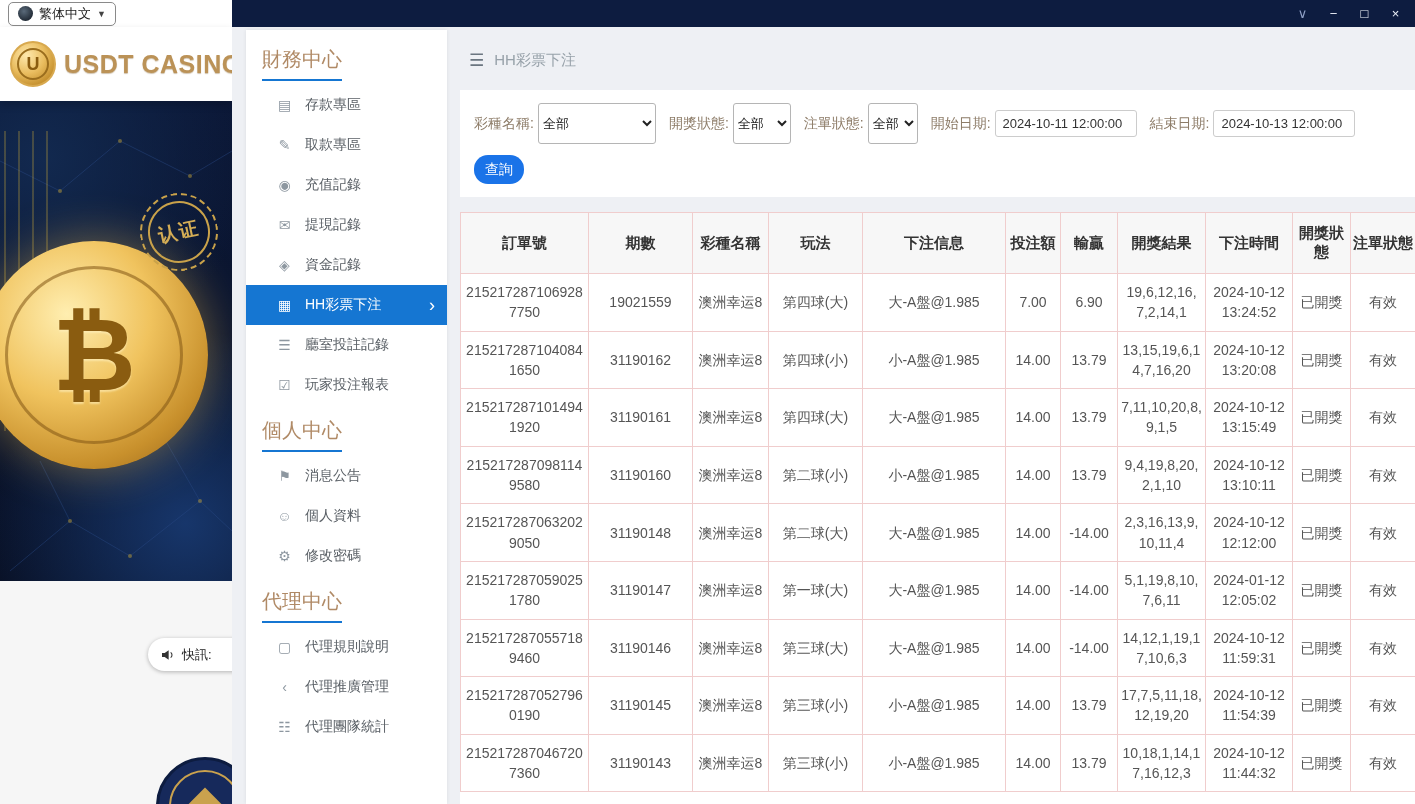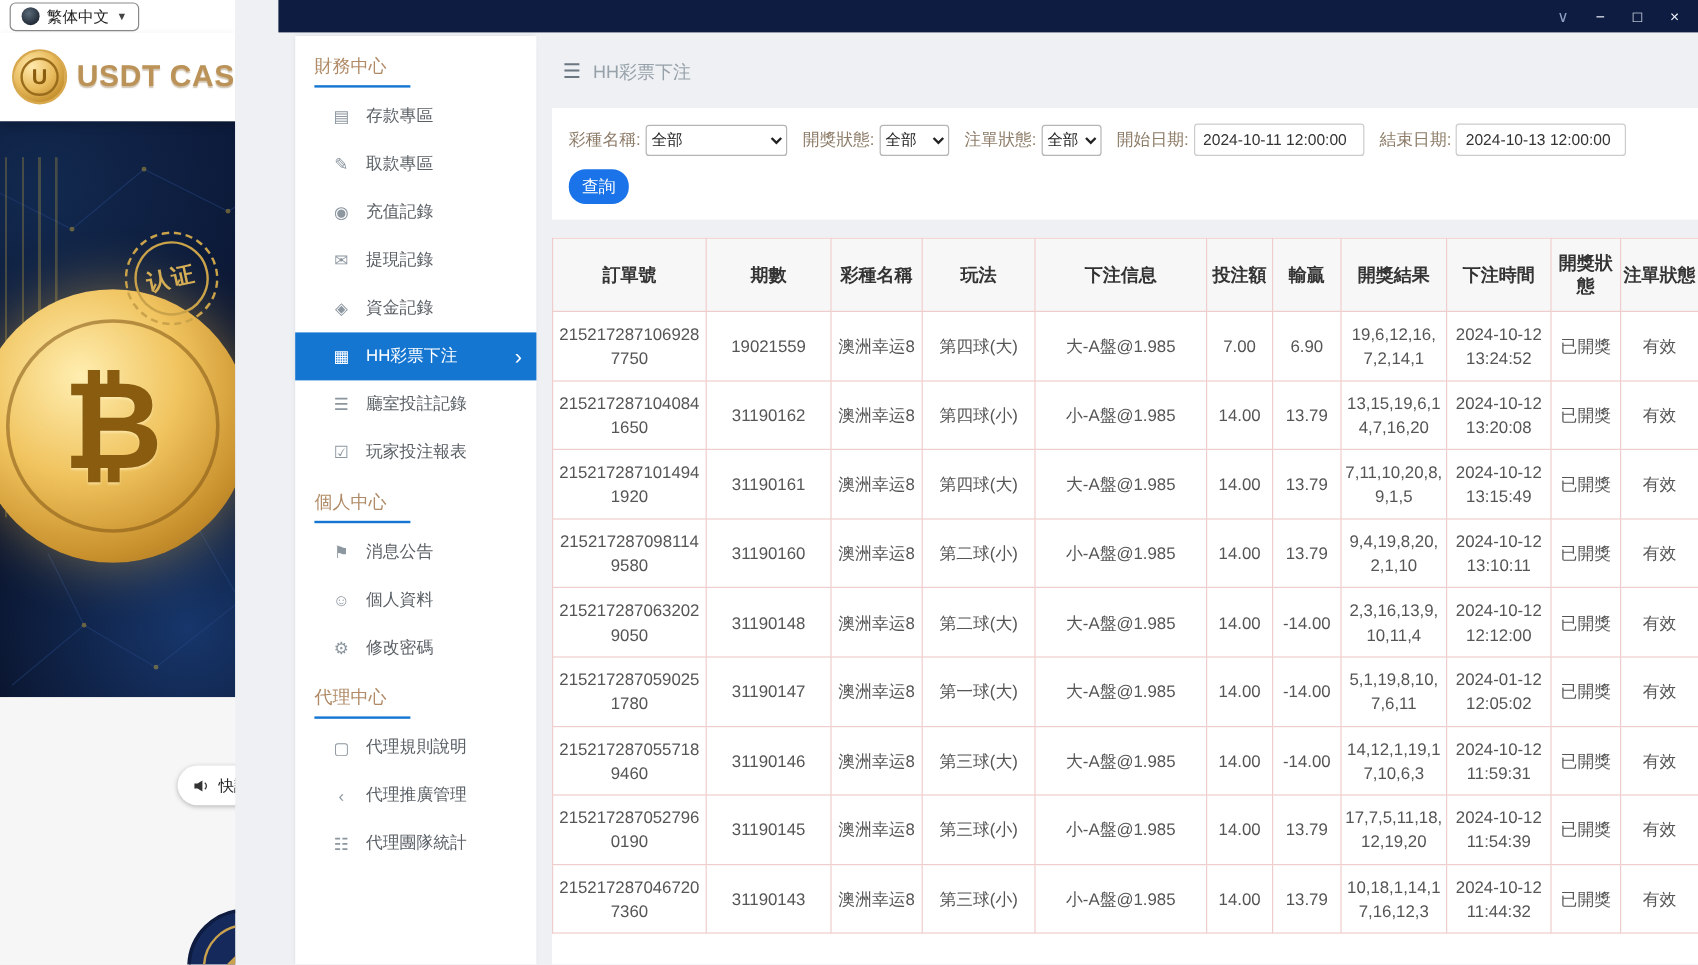--- a/index.html
+++ b/index.html
@@ -1,21 +1,21 @@
 <!DOCTYPE html>
 <html><head>
 <meta charset="utf-8">
 <style>
   *{margin:0;padding:0;box-sizing:border-box;}
   html,body{width:1415px;height:804px;}
   body{font-family:"Liberation Sans","DejaVu Sans",sans-serif;overflow:hidden;background:#eef0f4;}
   .screen{position:relative;width:1415px;height:804px;overflow:hidden;background:#eef0f4;}
 
   
-  .left-panel{position:absolute;left:0;top:0;width:196px;height:804px;background:#f6f6f6;overflow:hidden;}
+  .left-panel{position:absolute;left:0;top:0;width:232px;height:804px;background:#f6f6f6;overflow:hidden;}
   .lang-bar{height:27px;background:#fff;display:flex;align-items:center;padding-left:8px;}
   .lang-chip{display:inline-flex;align-items:center;gap:6px;border:1px solid #8a8a8a;border-radius:5px;padding:2px 9px;background:#fff;font-size:13px;color:#222;cursor:pointer;}
   .globe{width:15px;height:15px;border-radius:50%;background:radial-gradient(circle at 40% 35%,#5a6a7a,#222b36 72%);display:inline-block;}
   .lang-caret{font-size:9px;color:#444;}
   .logo-area{height:74px;background:#fff;display:flex;align-items:center;gap:8px;padding-left:10px;box-shadow:0 4px 8px rgba(0,0,0,.18);position:relative;z-index:2;}
   .coin{width:46px;height:46px;border-radius:50%;background:radial-gradient(circle at 35% 30%,#ffe9ad,#e9bc5e 45%,#c08a28 82%);display:flex;align-items:center;justify-content:center;border:2px solid #d8a94f;flex:none;}
   .coin-inner{width:32px;height:32px;border-radius:50%;border:2px solid #9a6d1d;display:flex;align-items:center;justify-content:center;color:#8a5c10;font-weight:bold;font-size:18px;}
   .brand-name{font-size:25px;font-weight:bold;color:#bb9257;letter-spacing:.5px;text-shadow:0 1px 1px rgba(120,80,20,.35);white-space:nowrap;}
   .hero{position:relative;height:480px;overflow:hidden;
     background:radial-gradient(circle at 80% 88%,#17366b 0%,rgba(23,54,107,0) 42%),
@@ -43,38 +43,38 @@
   .tb-btn{width:31px;text-align:center;color:#eef2fa;font-size:13px;line-height:27px;cursor:pointer;}
   .tb-collapse{color:#8fa0c6;}
   .app{display:flex;height:777px;padding-left:14px;padding-top:3px;}
   .sidebar{width:201px;background:#fff;display:flex;flex-direction:column;box-shadow:0 0 4px rgba(0,0,0,.08);flex:none;}
   .sidebar-header{height:48px;background:linear-gradient(100deg,#1b95d8,#33a7e4);position:relative;overflow:hidden;padding:7px 0 0 14px;color:#fff;flex:none;}
   .sidebar-header::before{content:"";position:absolute;right:4px;top:-16px;width:48px;height:48px;border-radius:50%;border:8px solid rgba(255,255,255,.25);}
   .sidebar-header::after{content:"";position:absolute;right:46px;top:18px;width:24px;height:24px;border-radius:50%;border:5px solid rgba(255,255,255,.18);}
   .sh-title{font-size:16px;font-weight:bold;letter-spacing:1px;}
   .sh-sub{font-size:8px;letter-spacing:1.5px;color:rgba(255,255,255,.92);margin-top:1px;}
   .side-nav{padding-top:4px;}
-  .side-section-title{color:#b08a66;font-size:15px;padding:12px 0 4px 16px;}
+  .side-section-title{color:#b08a66;font-size:20px;padding:12px 0 4px 16px;}
   .side-underline{width:80px;height:2px;background:#1576d2;margin:2px 0 4px 16px;}
   .side-item{height:40px;display:flex;align-items:center;padding-left:30px;cursor:pointer;color:#5a6066;}
   .side-icon{width:17px;margin-right:12px;color:#8d97a0;font-size:14px;text-align:center;flex:none;}
   .side-label{font-size:14px;}
   .side-item.active{background:#1576d2;color:#fff;}
   .side-item.active .side-icon{color:#fff;}
   .side-chevron{margin-left:auto;margin-right:12px;font-size:18px;color:#fff;line-height:1;}
 
   .content{flex:1;margin-left:13px;display:flex;flex-direction:column;overflow:hidden;}
   .content-header{height:60px;display:flex;align-items:center;gap:10px;padding-left:9px;}
   .hamburger{font-size:17px;color:#6b7680;cursor:pointer;}
   .content-title{font-size:15px;color:#97a1a9;}
   .filter-card{background:#fff;padding:13px 14px;}
   .filter-row{display:flex;align-items:center;}
   .f-label{font-size:14px;color:#8d7c68;margin-right:4px;white-space:nowrap;}
   .f-group{display:flex;align-items:center;margin-right:13px;}
-  select.f-select{height:26px;border:1px solid #b5b5b5;border-radius:3px;background:#fff;font-size:13px;color:#222;font-family:inherit;}
+  select.f-select{height:41px;border:1px solid #b5b5b5;border-radius:3px;background:#fff;font-size:13px;color:#222;font-family:inherit;}
   .sel-lottery{width:118px;}
   .sel-draw{width:58px;}
   .sel-order{width:50px;}
   input.f-input{height:27px;width:142px;border:1px solid #ccc;border-radius:3px;font-size:13px;color:#333;padding:0 7px;font-family:inherit;}
   .search-btn{margin-top:11px;width:50px;height:29px;background:#1a73e8;color:#fff;border:none;border-radius:14px;font-size:14px;font-family:inherit;cursor:pointer;}
   .table-card{background:#fff;margin-top:15px;flex:1;overflow:hidden;}
   table.bets{width:955px;border-collapse:collapse;table-layout:fixed;}
   .bets th{background:#f7f7f7;font-size:15px;font-weight:bold;color:#333;padding:11px 2px;border:1px solid #f0cdcd;text-align:center;}
   .bets td{font-size:14px;color:#555;padding:8px 3px;border:1px solid #f0cdcd;text-align:center;line-height:1.45;word-break:break-all;}
 </style>

